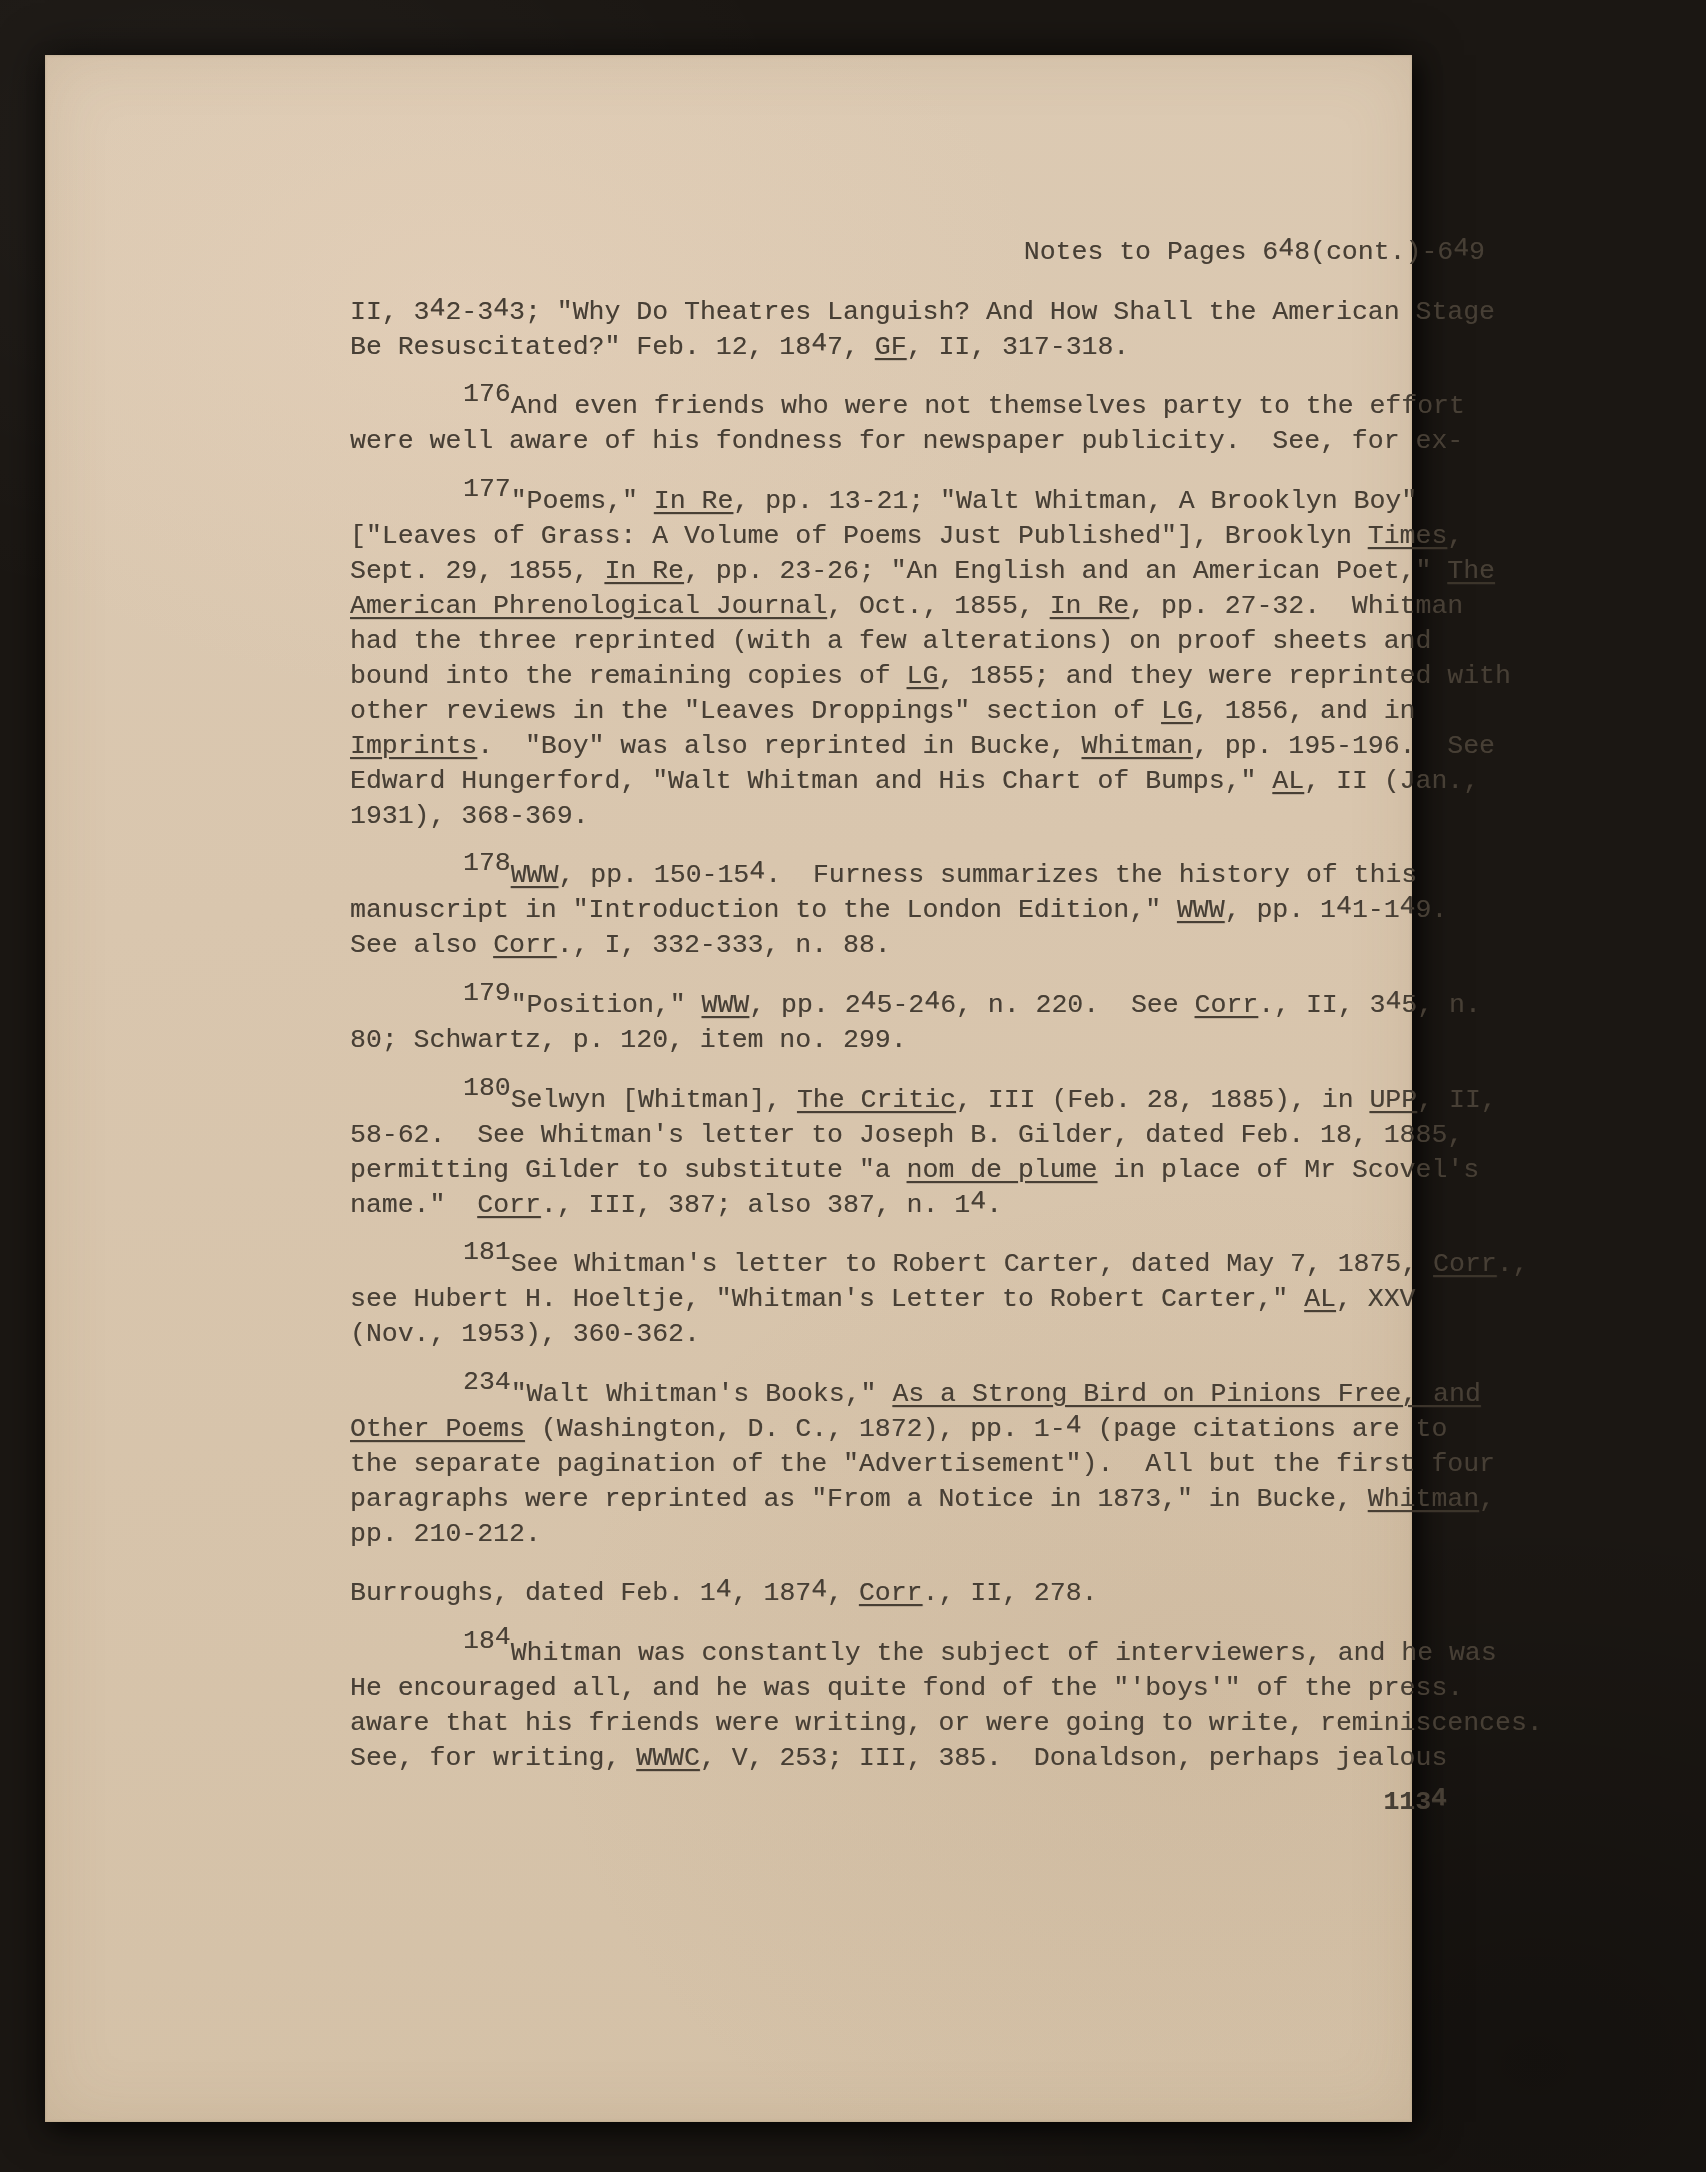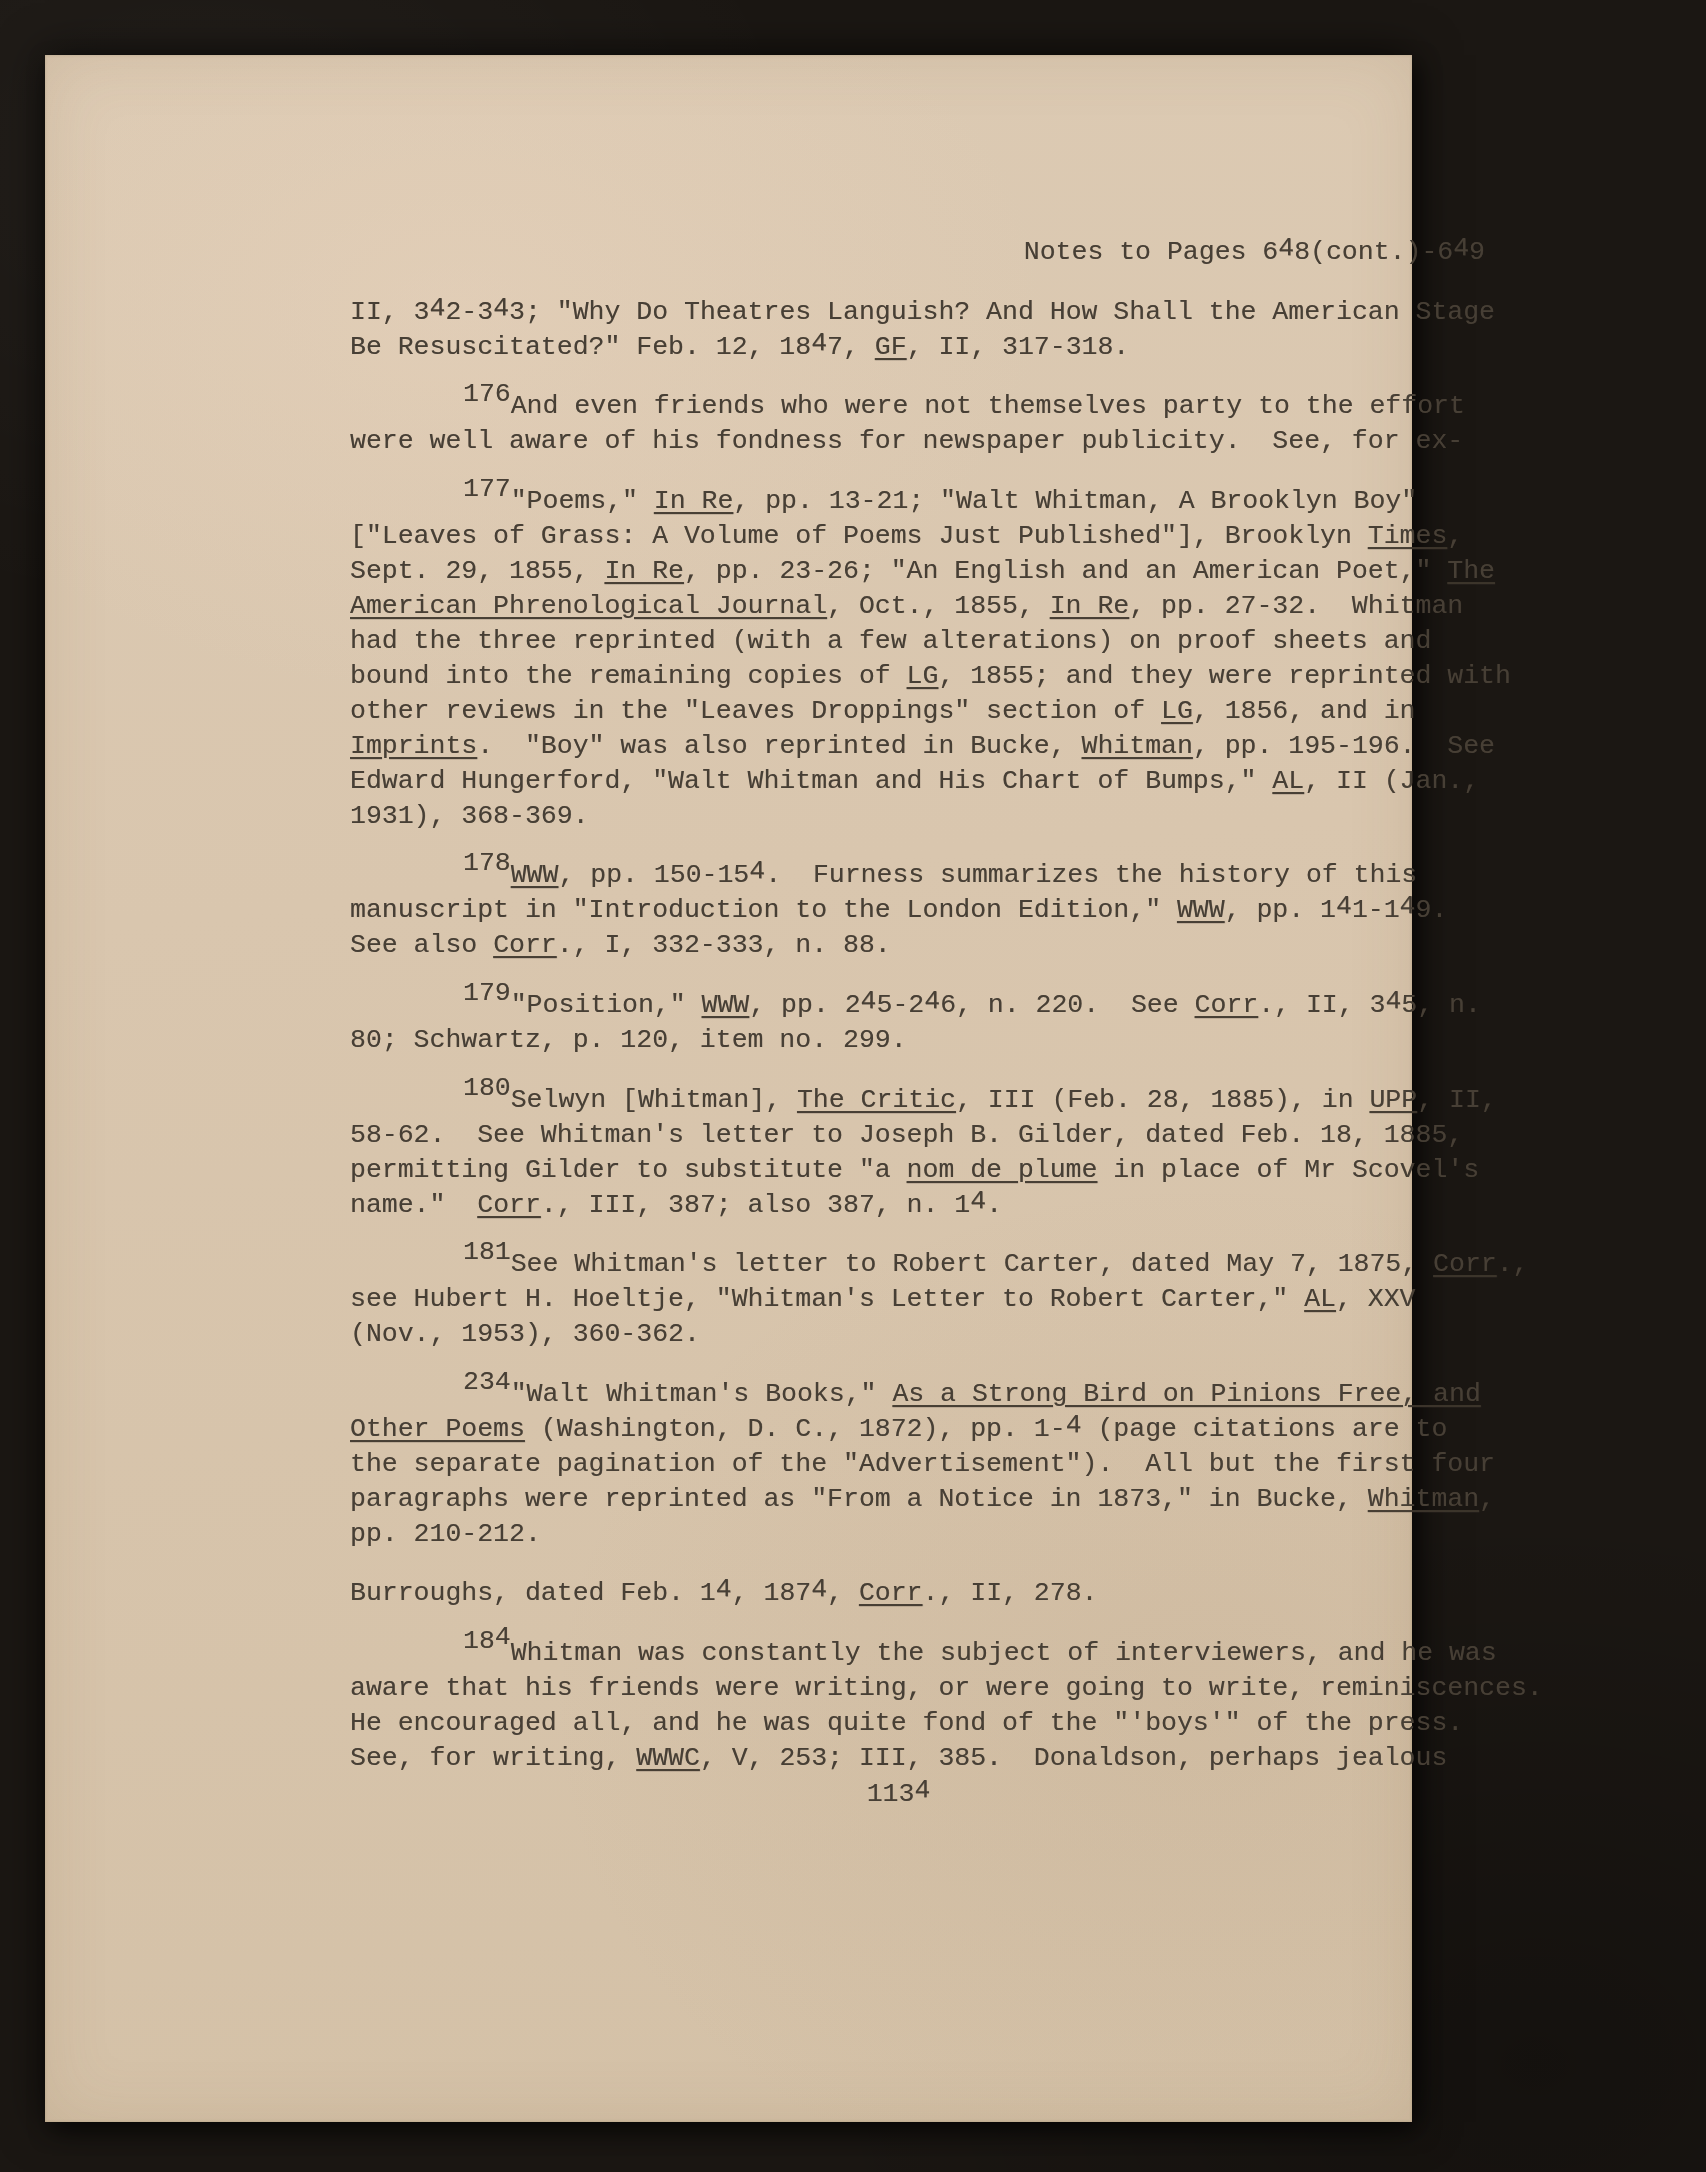--- a/index.html
+++ b/index.html
@@ -39,21 +39,21 @@
   .line{ white-space:pre; }
   .indent{ display:inline-block; width:113px; }
   .sup{ display:inline-block; transform:translateY(-12.3px); }
   .f4{ display:inline-block; transform:translateY(-3.8px); }
   .u{
     text-decoration:underline;
     text-decoration-thickness:1.5px;
     text-underline-offset:3.8px;
     text-decoration-color:rgba(62,54,44,0.9);
   }
-  .page-number{ margin-top:1px; text-align:center; padding-right:80px; white-space:pre; }
+  .page-number{ margin-top:9px; text-align:right; padding-right:80px; white-space:pre;font-weight:bold; }
 </style>
 </head>
 <body>
 
 <div class="scan-bg">
   <div class="paper">
     <div class="text-block">
       <div class="header-line enhance-fours">Notes to Pages 6<span class="f4">4</span>8(cont.)-6<span class="f4">4</span>9</div>
       <div id="doc-body">
           <div class="para">
@@ -101,22 +101,22 @@
             <div class="line"><span class="run u">Other Poems</span><span class="run"> (Washington, D. C., 1872), pp. 1-<span class="f4">4</span> (page citations are to</span></div>
             <div class="line"><span class="run">the separate pagination of the "Advertisement").  All but the first four</span></div>
             <div class="line"><span class="run">paragraphs were reprinted as "From a Notice in 1873," in Bucke, </span><span class="run u">Whitman</span><span class="run">,</span></div>
             <div class="line"><span class="run">pp. 210-212.</span></div>
           </div>
           <div class="para">
             <div class="line"><span class="run">Burroughs, dated Feb. 1<span class="f4">4</span>, 187<span class="f4">4</span>, </span><span class="run u">Corr</span><span class="run">., II, 278.</span></div>
           </div>
           <div class="para">
             <div class="line"><span class="indent"></span><span class="sup">18<span class="f4">4</span></span><span class="run">Whitman was constantly the subject of interviewers, and he was</span></div>
+            <div class="line"><span class="run">He encouraged all, and he was quite fond of the "'boys'" of the press.</span></div>
             <div class="line"><span class="run">aware that his friends were writing, or were going to write, reminiscences.</span></div>
-            <div class="line"><span class="run">He encouraged all, and he was quite fond of the "'boys'" of the press.</span></div>
             <div class="line"><span class="run">See, for writing, </span><span class="run u">WWWC</span><span class="run">, V, 253; III, 385.  Donaldson, perhaps jealous</span></div>
           </div>
         </div>
       <div class="page-number enhance-fours">113<span class="f4">4</span></div>
     </div>
   </div>
 </div>
 
 
 </body></html>

